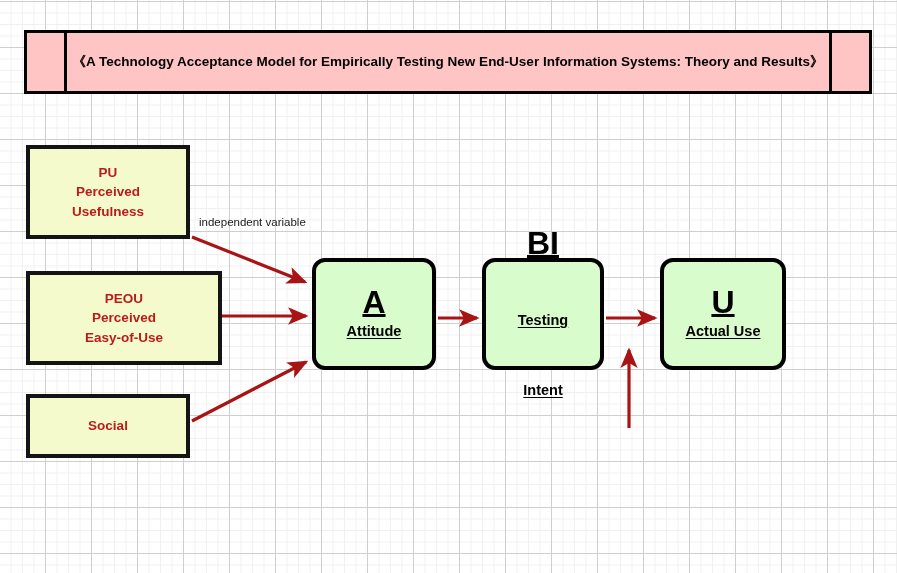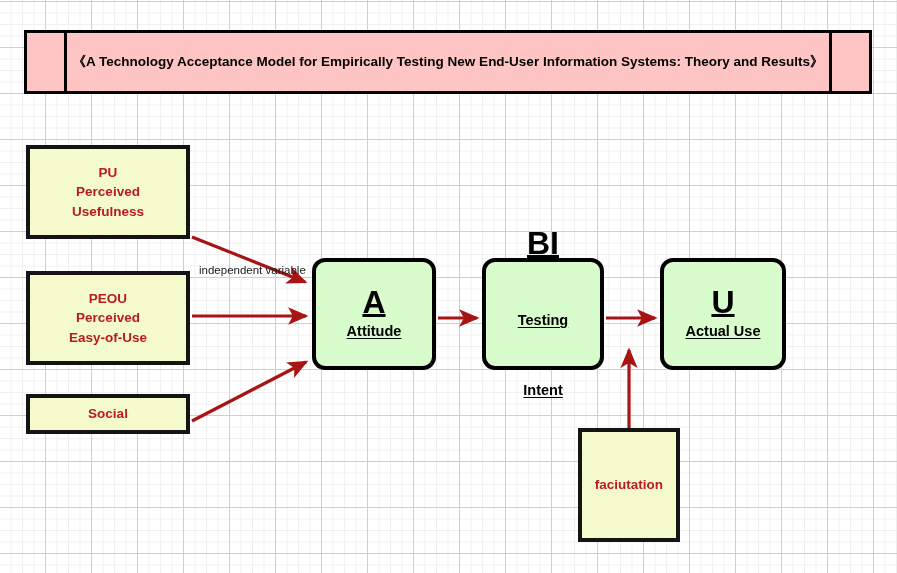--- a/index.html
+++ b/index.html
@@ -81,22 +81,22 @@
     align-items: center;
     justify-content: center;
     text-align: center;
     font-size: 13.5px;
     font-weight: bold;
     color: #b91c1c;
     line-height: 1.42;
   }
 
   #box-pu   { left: 26px;  top: 145px; width: 164px; height: 94px; }
-  #box-peou { left: 26px;  top: 271px; width: 164px; height: 94px; }
-  #box-social { left: 26px; top: 394px; width: 164px; height: 40px; }
+  #box-peou { left: 26px;  top: 271px; width: 196px; height: 94px; }
+  #box-social { left: 26px; top: 394px; width: 164px; height: 64px; }
   #box-facilitation { left: 578px; top: 428px; width: 102px; height: 114px; }
 
   
   .gbox {
     position: absolute;
     background: #D9FCCC;
     border: 4px solid #000000;
     border-radius: 13px;
     box-sizing: border-box;
     display: flex;
@@ -137,21 +137,21 @@
   }
 
   
   .note-label {
     position: absolute;
     font-size: 11.5px;
     font-weight: normal;
     color: #1a1a1a;
     white-space: nowrap;
   }
-  #label-independent-variable { left: 199px; top: 216px; margin-top: 48px; }
+  #label-independent-variable { left: 199px; top: 216px; }
 </style>
 </head>
 <body>
 
 <div id="canvas">
 
   <div class="header-bar">
     <div class="header-cell narrow-left"></div>
     <div class="header-cell main">
       <span class="header-title">《A Technology Acceptance Model for Empirically Testing New End-User Information Systems: Theory and Results》</span>
@@ -192,23 +192,20 @@
       <span>PEOU</span><br>
       <span>Perceived</span><br>
       <span>Easy-of-Use</span>
     </div>
   </div>
 
   <div class="ybox" id="box-social">
     <span>Social</span>
   </div>
 
-  <div class="ybox" id="box-facilitation">
-    <span>faciutation</span>
-  </div>
 
   <div class="gbox" id="box-a">
     <span class="big">A</span>
     <span class="sub">Attitude</span>
   </div>
 
   <div class="gbox" id="box-bi">
     <span class="big">BI</span>
     <span class="sub">Testing </span>
     <span class="sub">Intent</span>

